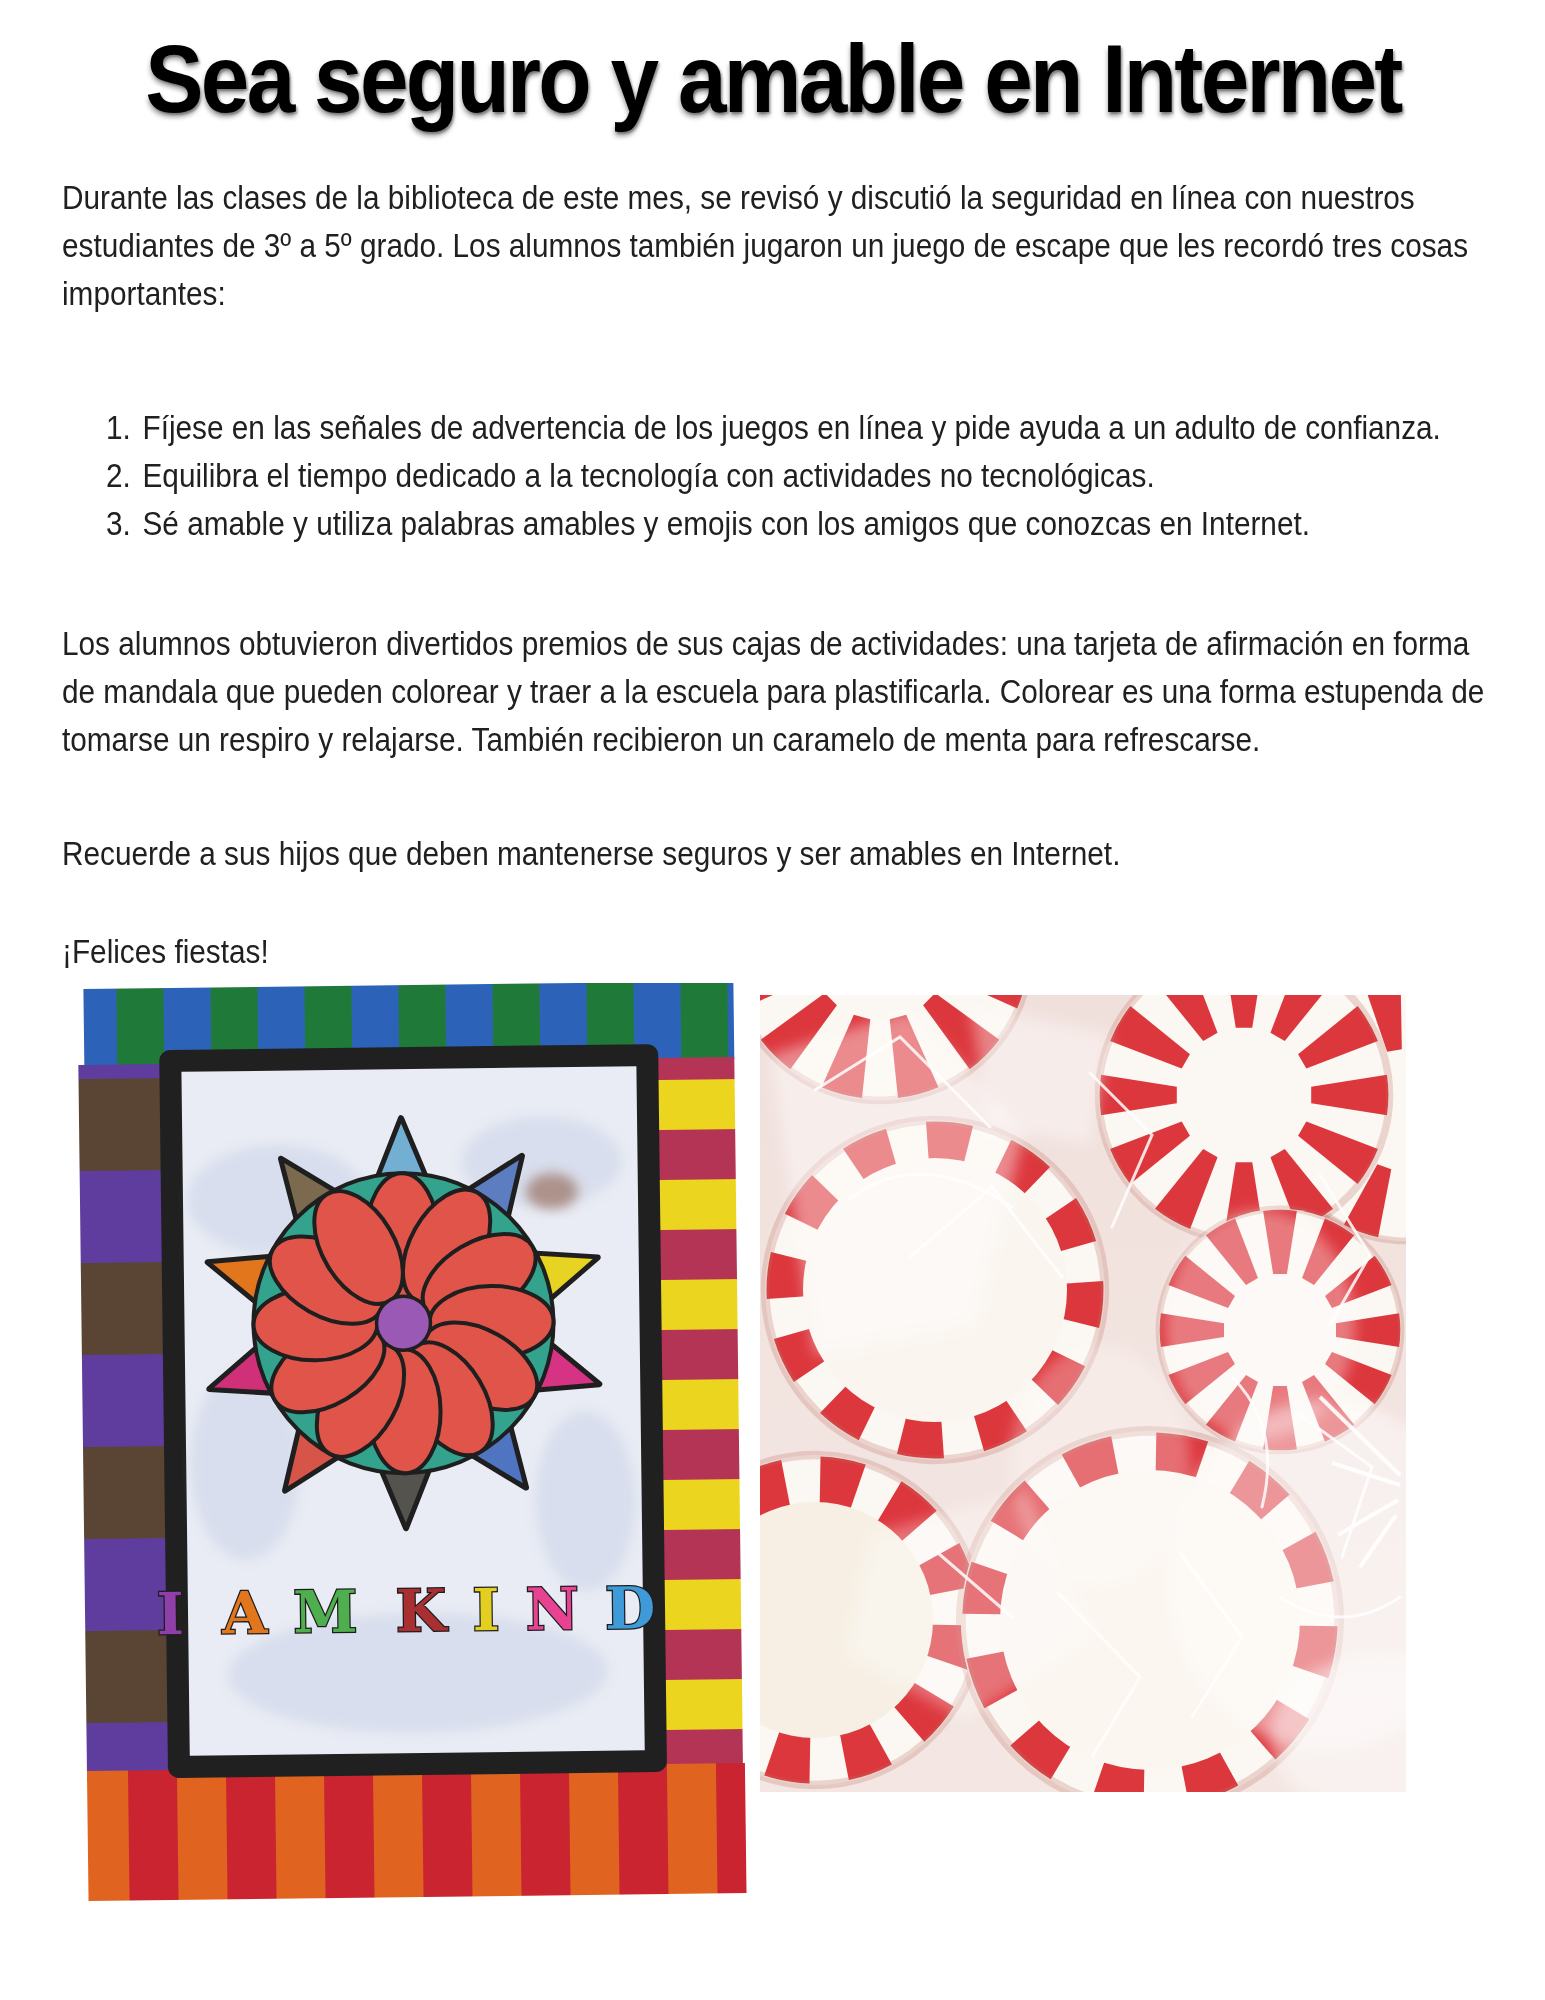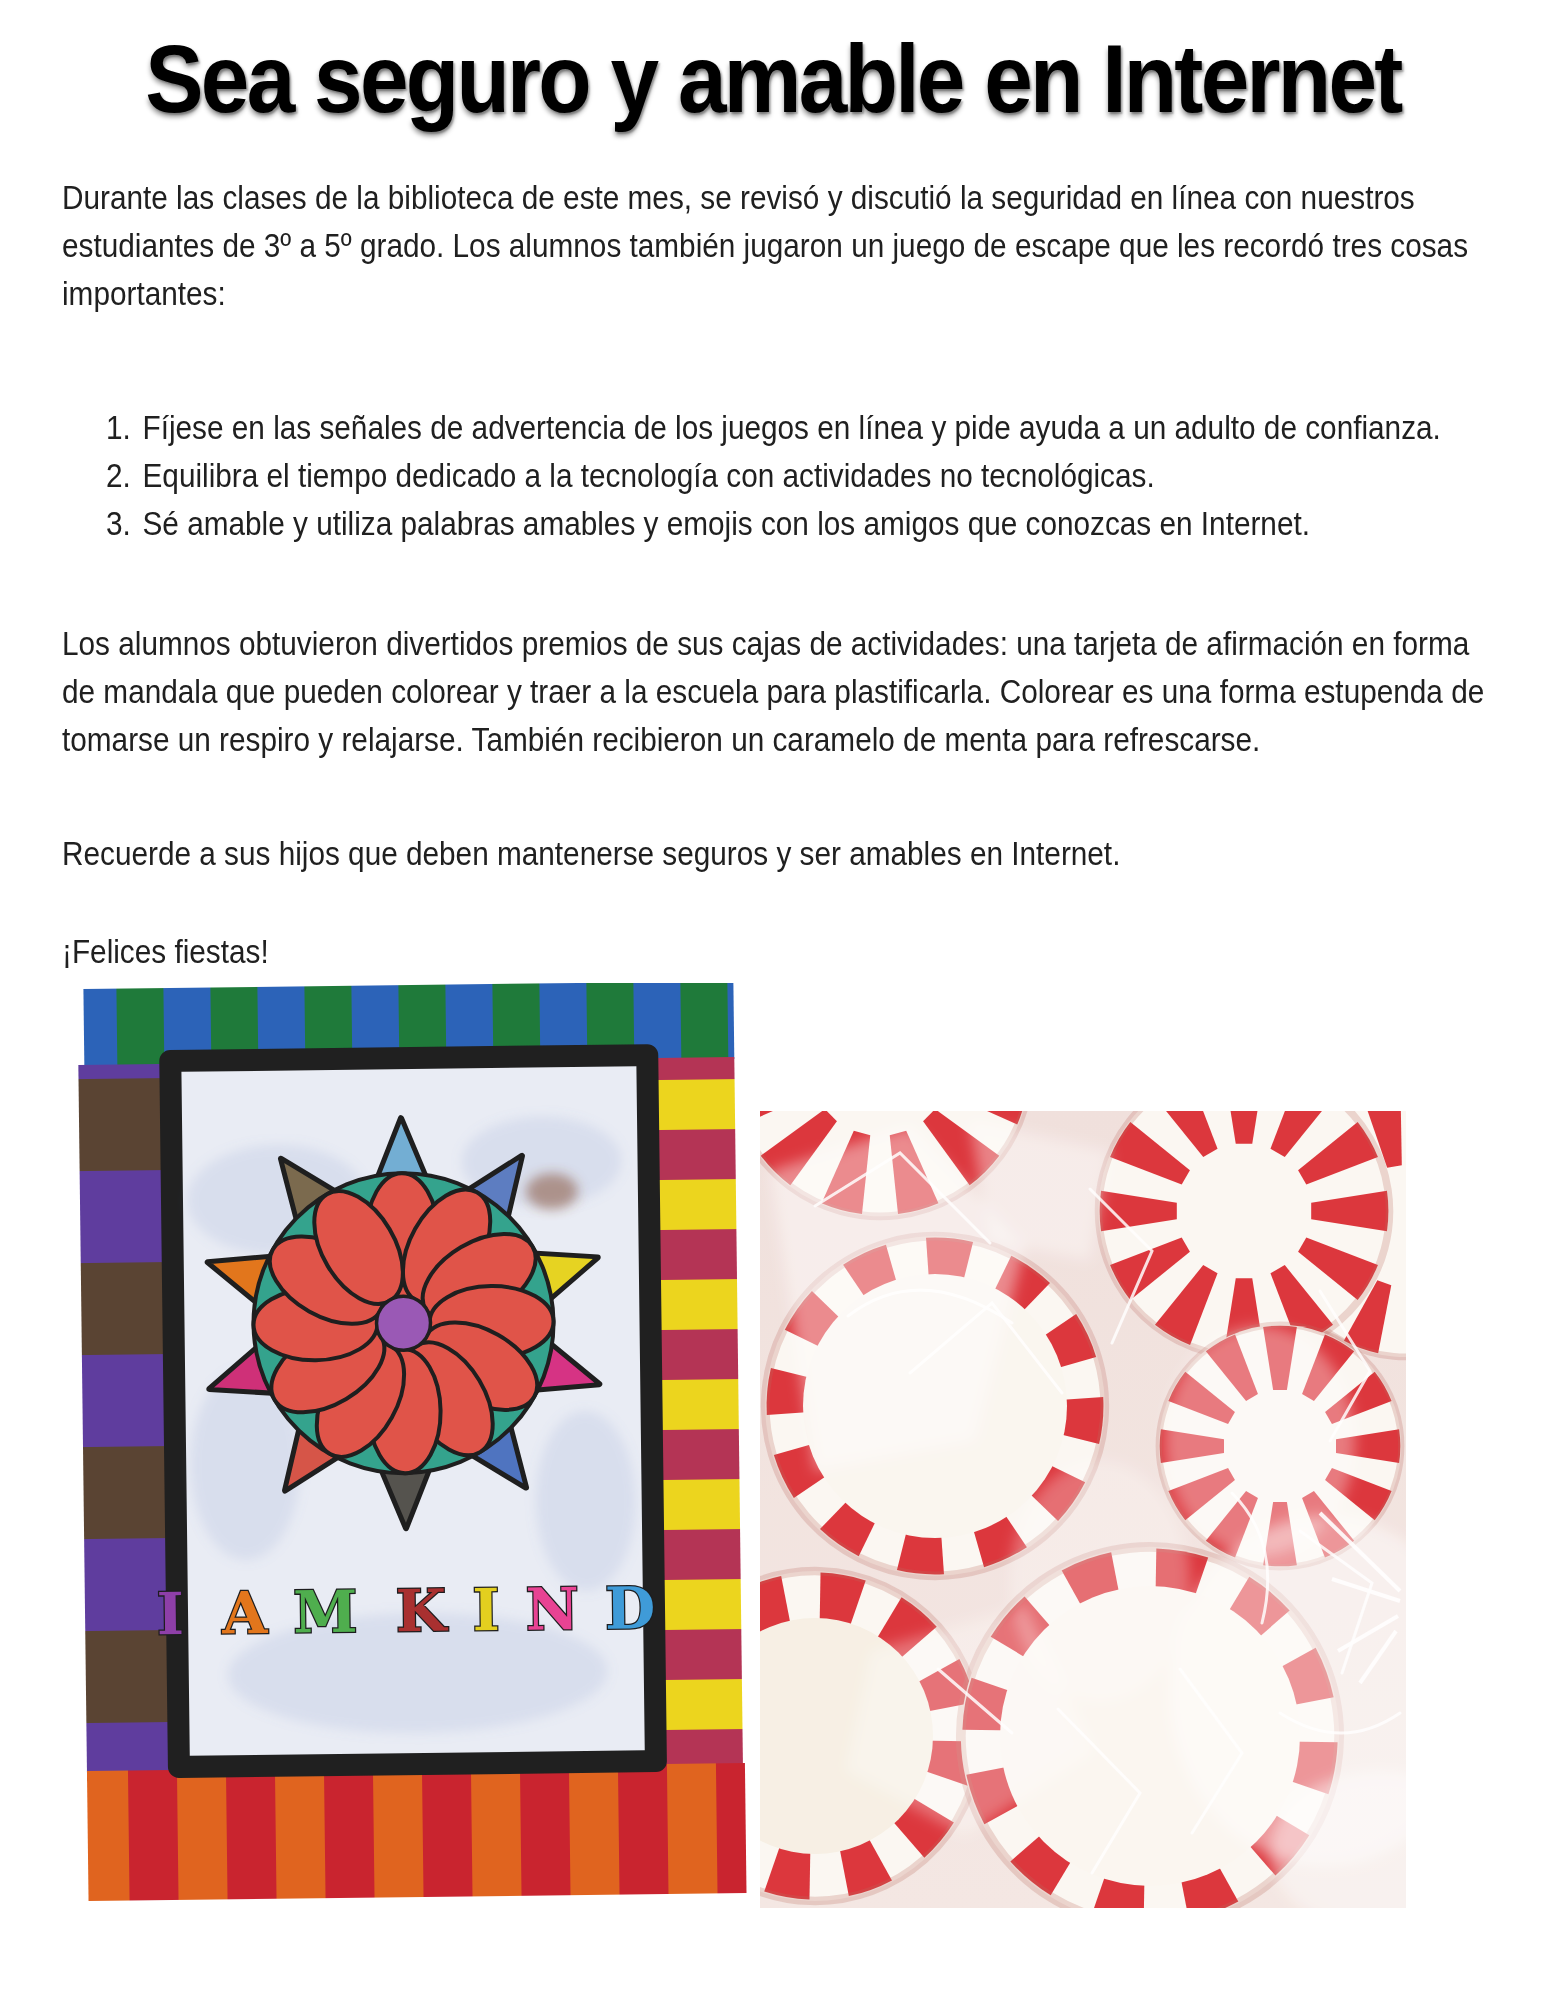--- a/index.html
+++ b/index.html
@@ -34,21 +34,21 @@
     color: #202020;
   }
   .copy p.intro    { margin: 0 0 86px 0; }
   .copy ol         { margin: 0 0 72px 0; padding-left: 88px; }
   .copy ol li      { margin: 0; padding-left: 4px; }
   .copy p.prizes   { margin: 0 0 66px 0; }
   .copy p.reminder { margin: 0 0 50px 0; }
   .copy p.closing  { margin: 0; }
   .images-row {
     display: flex;
-    align-items: flex-end;
+    align-items: flex-start;
     padding-left: 13px;
     margin-top: 8px;
   }
   .photo { display: block; }
   .mints-photo { margin-top: 12px; }
   svg { display: block; }
 </style>
 </head>
 <body>
 

